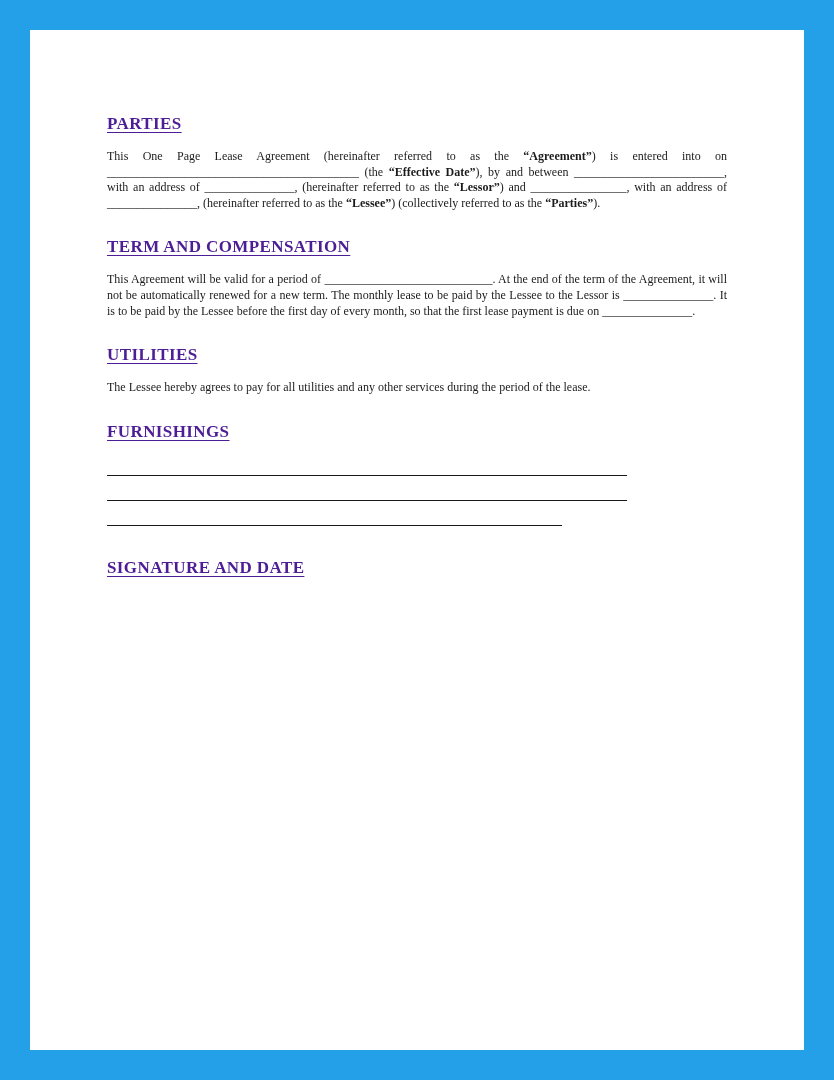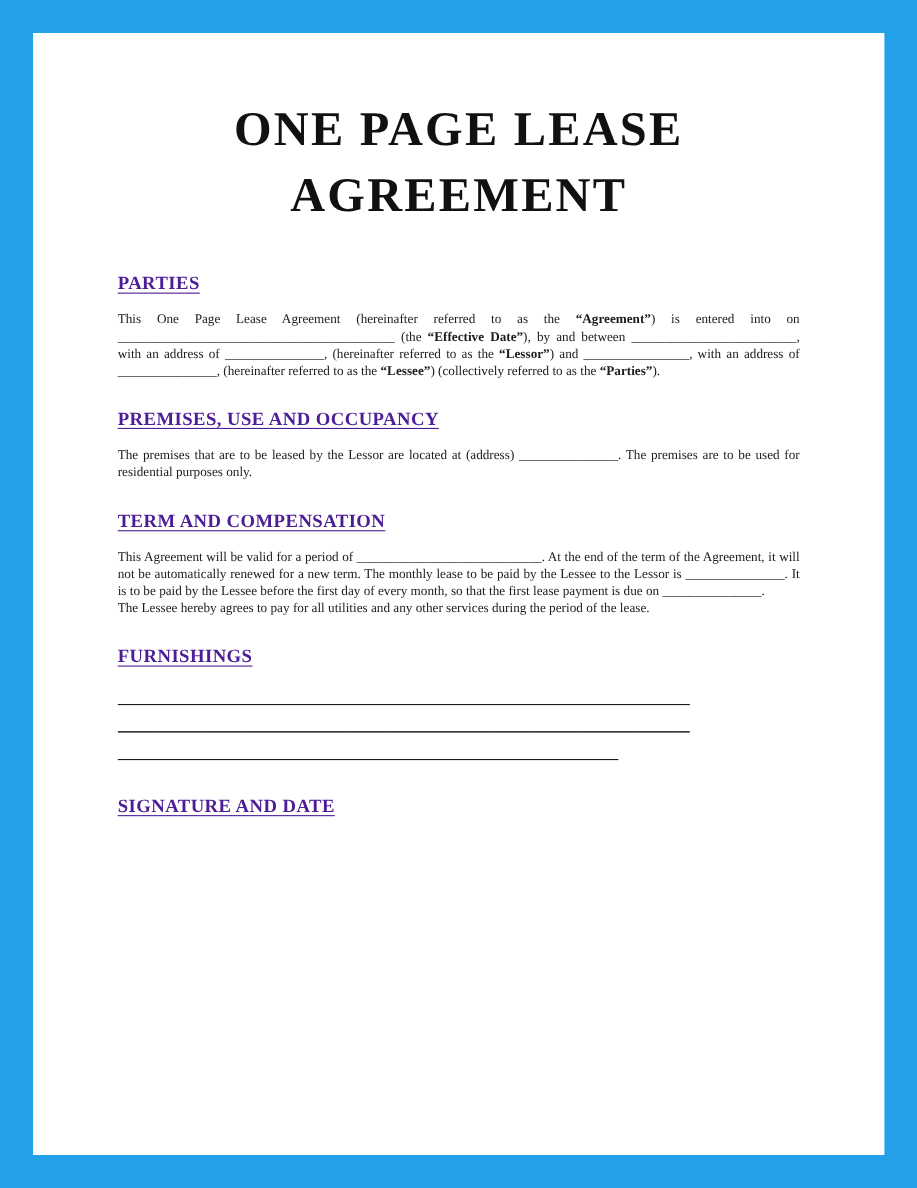--- a/index.html
+++ b/index.html
@@ -58,41 +58,34 @@
   }
   .blank-lines-block { margin-top: 12px; }
   section { display: block; }
 </style>
 </head>
 <body>
 
 <div class="frame">
   <div class="page">
 
-    <h1 class="title">
-      <span class="title-line">ONE PAGE LEASE</span>
-      <span class="title-line">AGREEMENT</span>
-    </h1>
 
     <section>
       <h2 class="heading">PARTIES</h2>
       <p class="body"><span>This One Page Lease Agreement (hereinafter referred to as the </span><span class="bold">“Agreement”</span><span>) is entered into on </span><span>__________________________________________</span><span> (the </span><span class="bold">“Effective Date”</span><span>), by and between </span><span>_________________________</span><span>, with an address of </span><span>_______________</span><span>, (hereinafter referred to as the </span><span class="bold">“Lessor”</span><span>) and </span><span>________________</span><span>, with an address of </span><span>_______________</span><span>, (hereinafter referred to as the </span><span class="bold">“Lessee”</span><span>) (collectively referred to as the </span><span class="bold">“Parties”</span><span>).</span></p>
     </section>
 
-    <section>
-      <h2 class="heading">PREMISES, USE AND OCCUPANCY</h2>
-      <p class="body"><span>The premises that are to be leased by the Lessor are located at (address) </span><span>_______________</span><span>. The premises are to be used for residential purposes only.</span></p>
-    </section>
 
     <section>
       <h2 class="heading">TERM AND COMPENSATION</h2>
       <p class="body"><span>This Agreement will be valid for a period of </span><span>____________________________</span><span>. At the end of the term of the Agreement, it will not be automatically renewed for a new term. The monthly lease to be paid by the Lessee to the Lessor is </span><span>_______________</span><span>. It is to be paid by the Lessee before the first day of every month, so that the first lease payment is due on </span><span>_______________</span><span>.</span></p>
     </section>
 
     <section>
+      <h2 class="heading">UTILITIES</h2>
       <p class="body"><span>The Lessee hereby agrees to pay for all utilities and any other services during the period of the lease.</span></p>
     </section>
 
     <section>
       <h2 class="heading">FURNISHINGS</h2>
       <div class="blank-lines-block">
         <div class="blank-line">________________________________________________________________________________</div>
         <div class="blank-line">________________________________________________________________________________</div>
         <div class="blank-line">______________________________________________________________________</div>
       </div>

